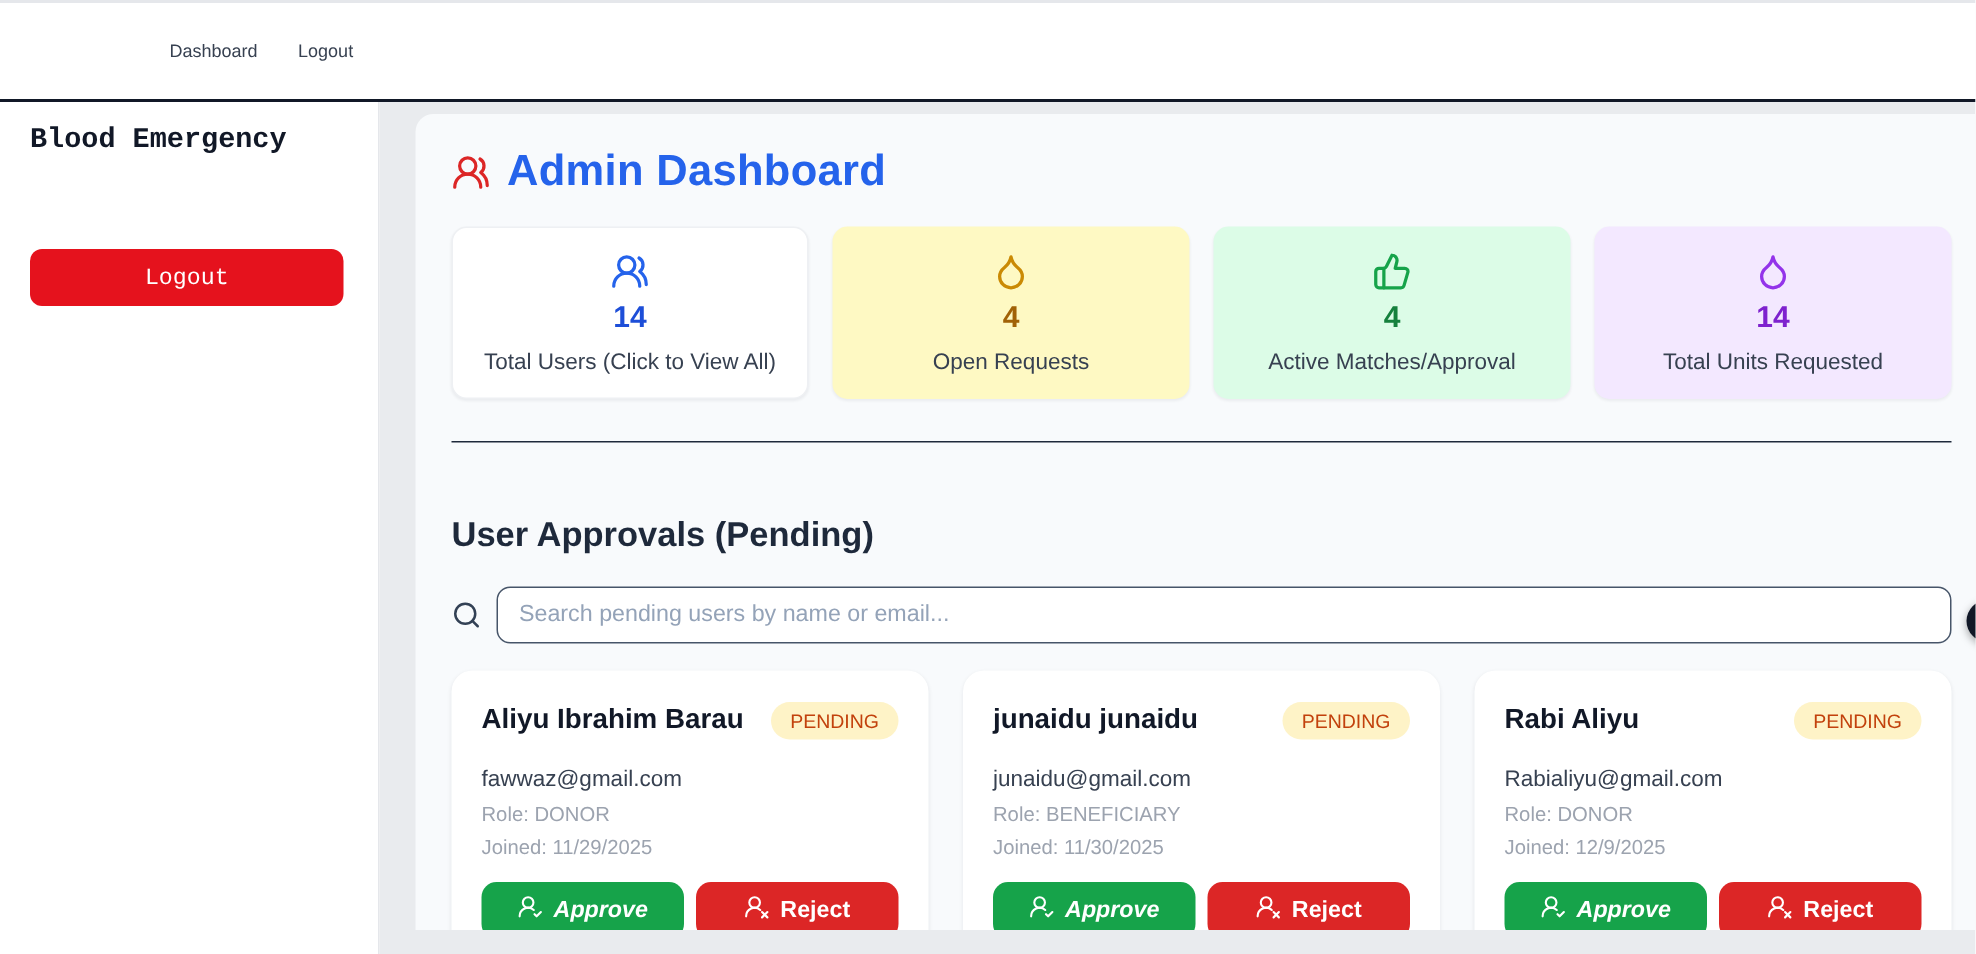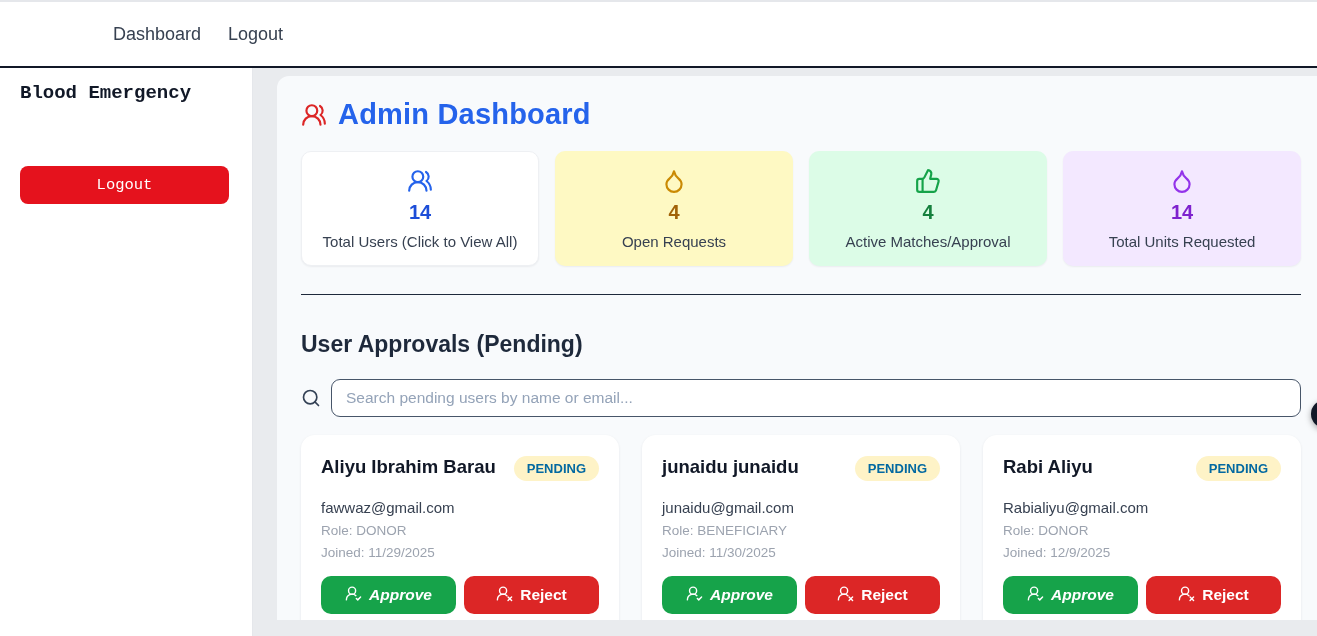--- a/index.html
+++ b/index.html
@@ -4,21 +4,21 @@
 <style>
   * { margin:0; padding:0; box-sizing:border-box; }
   html,body { width:1317px; height:636px; overflow:hidden; }
   body { font-family:"Liberation Sans","DejaVu Sans",sans-serif; background:#ffffff; position:relative; }
 
   
   .topbar { height:68px; background:#fff; border-top:2px solid #e5e7eb; border-bottom:2px solid #111827;
             display:flex; align-items:center; justify-content:space-between; padding:0 87px 0 113px; }
   .brand { color:#e01b26; font-size:20px; font-weight:700; cursor:pointer; letter-spacing:.2px; }
   .navlinks { display:flex; gap:27px; }
-  .navlink { color:#374151; font-size:18px; text-decoration:none; cursor:pointer; }
+  .navlink { color:#374151; font-size:12px; text-decoration:none; cursor:pointer; }
 
   
   .shell { display:flex; height:568px; }
   .sidebar { width:253px; flex-shrink:0; background:#fff; border-right:1px solid #e5e7eb; padding:14px 23px 0 20px;font-family:Liberation Mono, monospace; }
   .sidebar-title { font-size:19px; font-weight:700; color:#111827; }
   .sidebar-logout { display:block; margin-top:62px; width:100%; height:38px; background:#e5121d; color:#fff;
                     font-size:15.5px; border:none; border-radius:8px; cursor:pointer; font-family:inherit; }
 
   .mainarea { flex:1; background:#e9ebee; padding:8px 0 16px 24px; }
   .panel { background:#f8fafc; border-top-left-radius:12px; height:100%; padding:22px 16px 0 24px; overflow:hidden; }
@@ -41,36 +41,36 @@
   .stat--white  .stat__icon { color:#2563eb; } .stat--white  .stat__value { color:#1d4ed8; }
   .stat--yellow { background:#fef9c3; }
   .stat--yellow .stat__icon { color:#ca8a04; } .stat--yellow .stat__value { color:#a16207; }
   .stat--green  { background:#dcfce7; }
   .stat--green  .stat__icon { color:#16a34a; } .stat--green  .stat__value { color:#15803d; }
   .stat--purple { background:#f3e8ff; }
   .stat--purple .stat__icon { color:#9333ea; } .stat--purple .stat__value { color:#7e22ce; }
 
   .divider { border:none; border-top:1.5px solid #1e293b; margin:28px 0 0; width:1000px; }
 
-  .approvals-heading { margin-top:36px; font-size:23px; font-weight:700; color:#1e293b; }
+  .approvals-heading { margin-top:48px; font-size:23px; font-weight:700; color:#1e293b; }
 
   
   .search-row { display:flex; align-items:center; gap:10px; margin-top:21px; width:1000px; }
   .search-icon { color:#334155; display:flex; }
   .search-icon svg { width:20px; height:20px; }
   .search-input { flex:1; height:38px; border:1.6px solid #475569; border-radius:9px; background:#fff;
                   padding:0 14px; font-size:15.5px; color:#111827; font-family:inherit; outline:none; }
   .search-input::placeholder { color:#94a3b8; }
 
   
   .ucards { display:grid; grid-template-columns:repeat(3,318px); gap:23px; margin-top:18px; }
   .ucard { background:#fff; border-radius:14px; box-shadow:0 1px 3px rgba(15,23,42,.08); padding:21px 20px; height:205px; }
   .ucard__top { display:flex; align-items:flex-start; justify-content:space-between; }
   .ucard__name { font-size:18.5px; font-weight:700; color:#111827; }
-  .badge { background:#fef3c7; color:#0369a1; font-size:13px; font-weight:700; padding:5px 13px; border-radius:999px; }
+  .badge { background:#fef3c7; color:#c2410c; font-size:13px; font-weight:400; padding:5px 13px; border-radius:999px; }
   .ucard__email { margin-top:18px; font-size:15px; color:#374151; }
   .ucard__meta  { margin-top:7px; font-size:13.5px; color:#9ca3af; }
   .ucard__actions { display:flex; gap:8px; margin-top:16px; }
   .btn { flex:1; height:38px; border:none; border-radius:10px; color:#fff; font-size:15.5px; font-weight:600;
          display:flex; align-items:center; justify-content:center; gap:7px; cursor:pointer; font-family:inherit; }
   .btn svg { width:17px; height:17px; }
   .btn--approve { background:#16a34a;font-style:italic; }
   .btn--reject  { background:#dc2626; }
 
   

